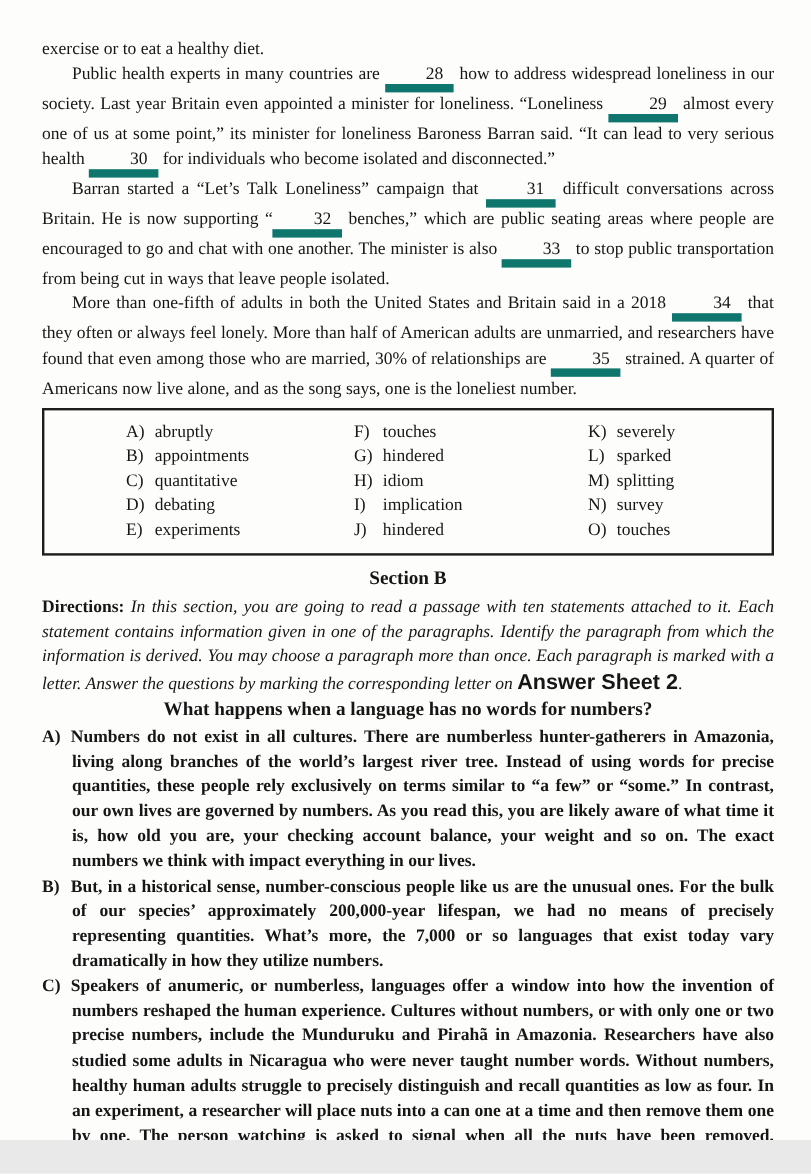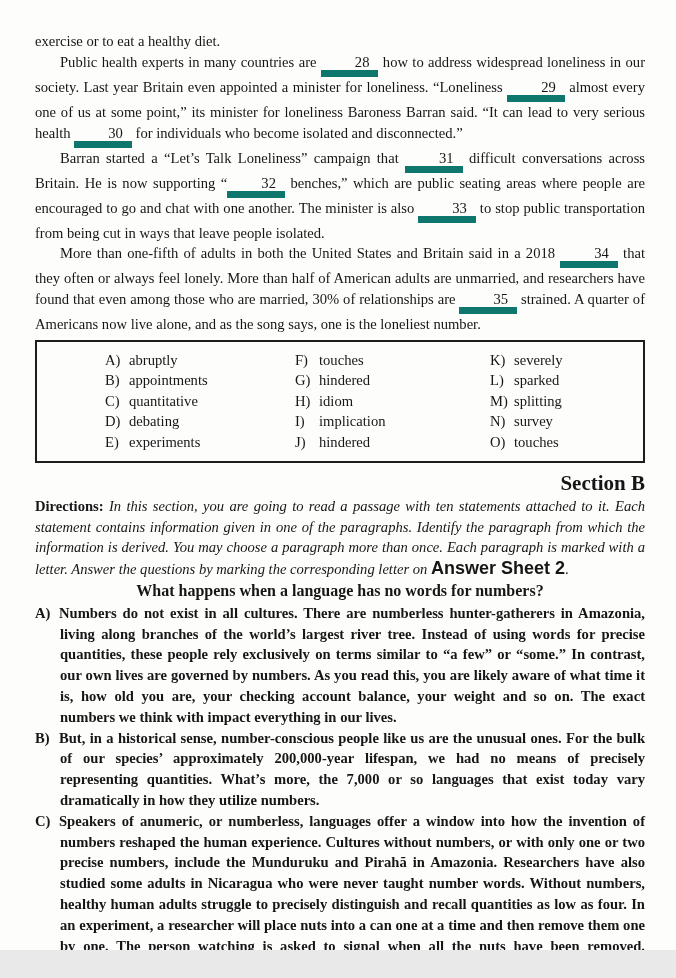--- a/index.html
+++ b/index.html
@@ -32,23 +32,23 @@
     box-sizing:border-box;
   }
   .wb-col{display:flex;flex-direction:column;}
   .wb-col-1{width:190px;}
   .wb-col-2{width:195px;}
   .wb-col-3{flex:1;}
   .wb-item{display:flex;line-height:20.4px;white-space:nowrap;}
   .wb-letter{width:24px;flex:0 0 24px;}
   .section-heading{
     font-weight:bold;
-    font-size:21px;
+    font-size:16px;
     margin:6px 0 2px 0;
-    text-align:right;
+    text-align:center;
   }
   .directions{text-align:justify;}
   .dir-label{font-weight:bold;font-style:normal;}
   .dir-text{font-style:italic;}
   .answer-sheet{
     font-family:"Liberation Sans","DejaVu Sans",sans-serif;
     font-weight:bold;font-style:normal;font-size:18px;
   }
   .passage-title{
     font-weight:bold;

